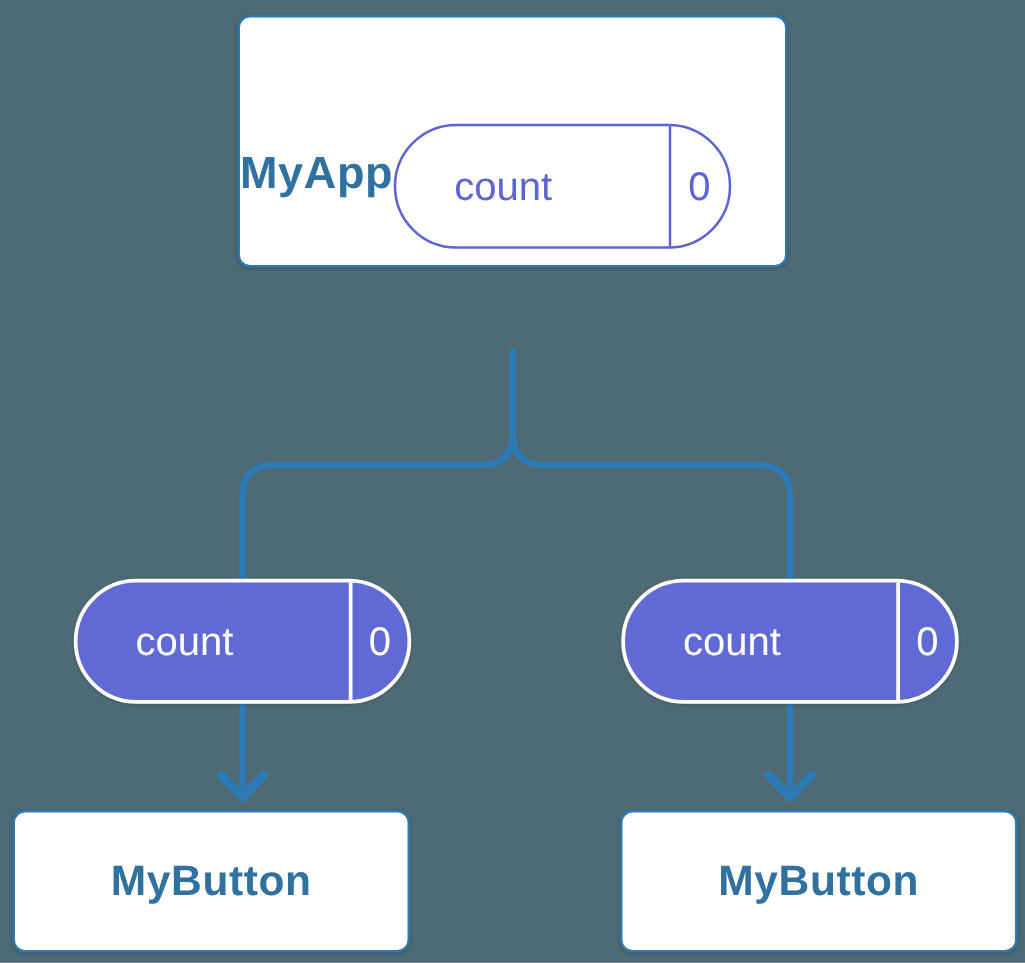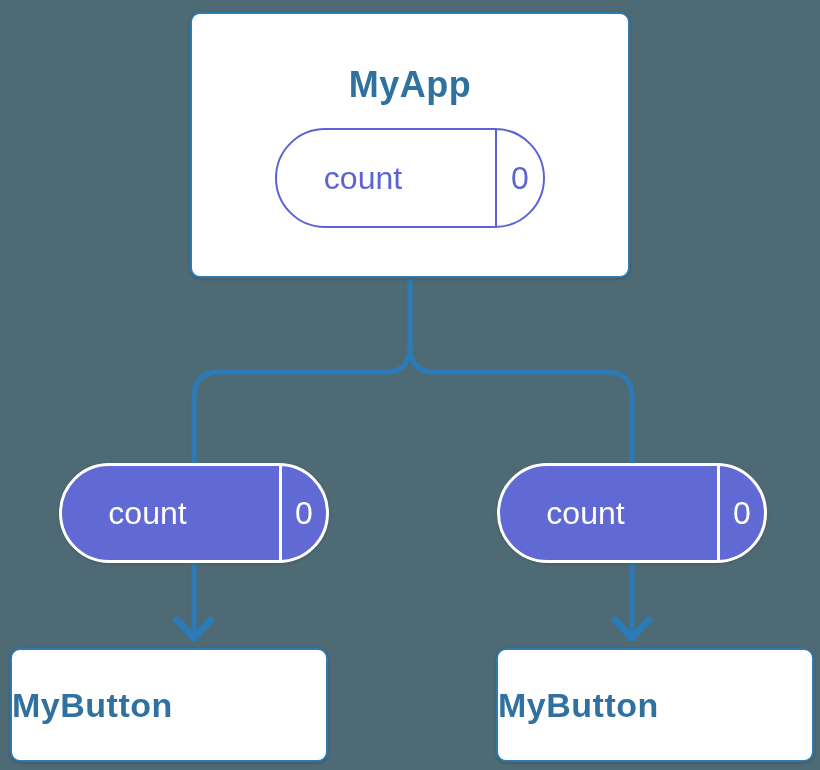--- a/index.html
+++ b/index.html
@@ -35,39 +35,39 @@
     position: absolute;
     z-index: 2;
     box-sizing: border-box;
     background: var(--card-bg, #ffffff);
     border: 2px solid var(--card-border-blue, #2e79ae);
     border-radius: 10px;
     box-shadow: 0 1px 3px rgba(0,0,0,0.18);
   }
   .card-root {
     left: 190px; top: 12px;
-    width: 440px; height: 266px;
+    width: 440px; height: 202px;
     display: flex;
-    flex-direction: column;
+    flex-direction: row;
     align-items: center;
     padding-top: 50px;
   }
   .card-title {
     color: var(--heading-blue, #30719f);
     font-size: 36px;
     font-weight: 600;
     line-height: 42px;
     letter-spacing: 0.5px;
   }
   .card-child {
     width: 318px; height: 114px;
     top: 648px;
     display: flex;
     align-items: center;
-    justify-content: flex-start;
+    justify-content: center;
   }
   .card-child-left  { left: 10px; }
   .card-child-right { left: 496px; }
   .card-child .card-title { font-size: 34px; }
   
   .pill {
     box-sizing: border-box;
     width: 270px; height: 100px;
     border-radius: 50px;
     display: flex;

